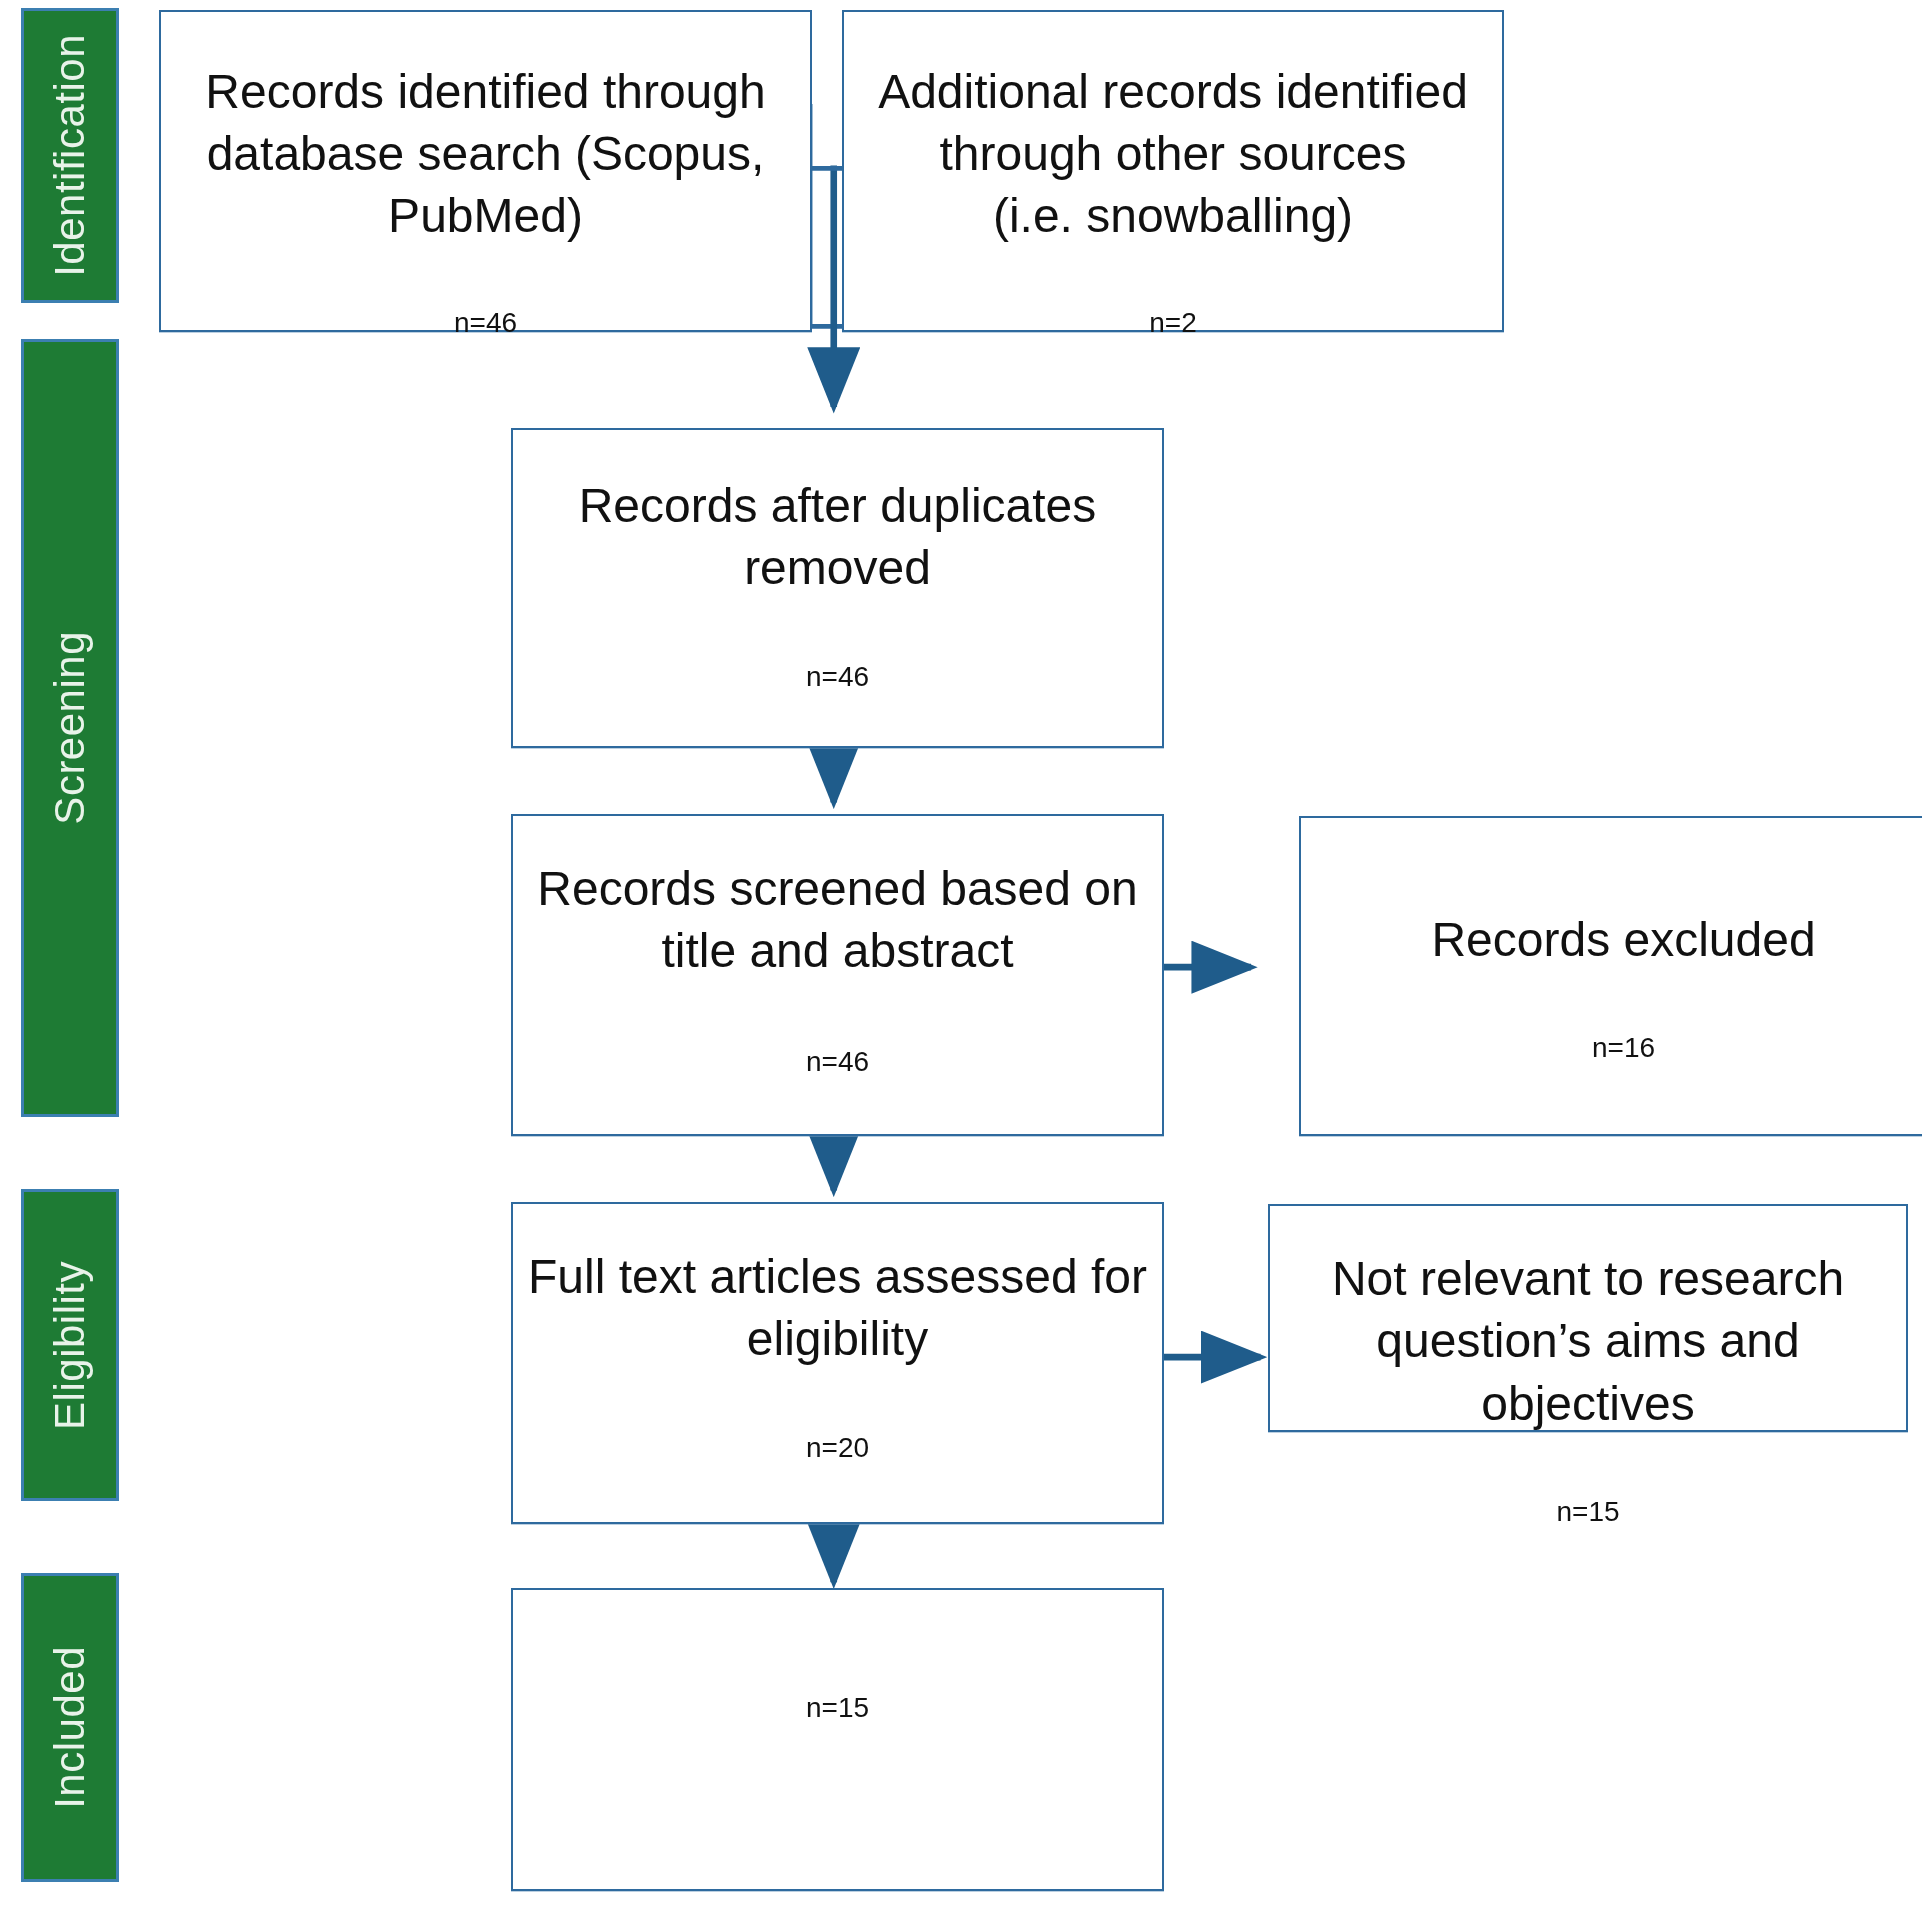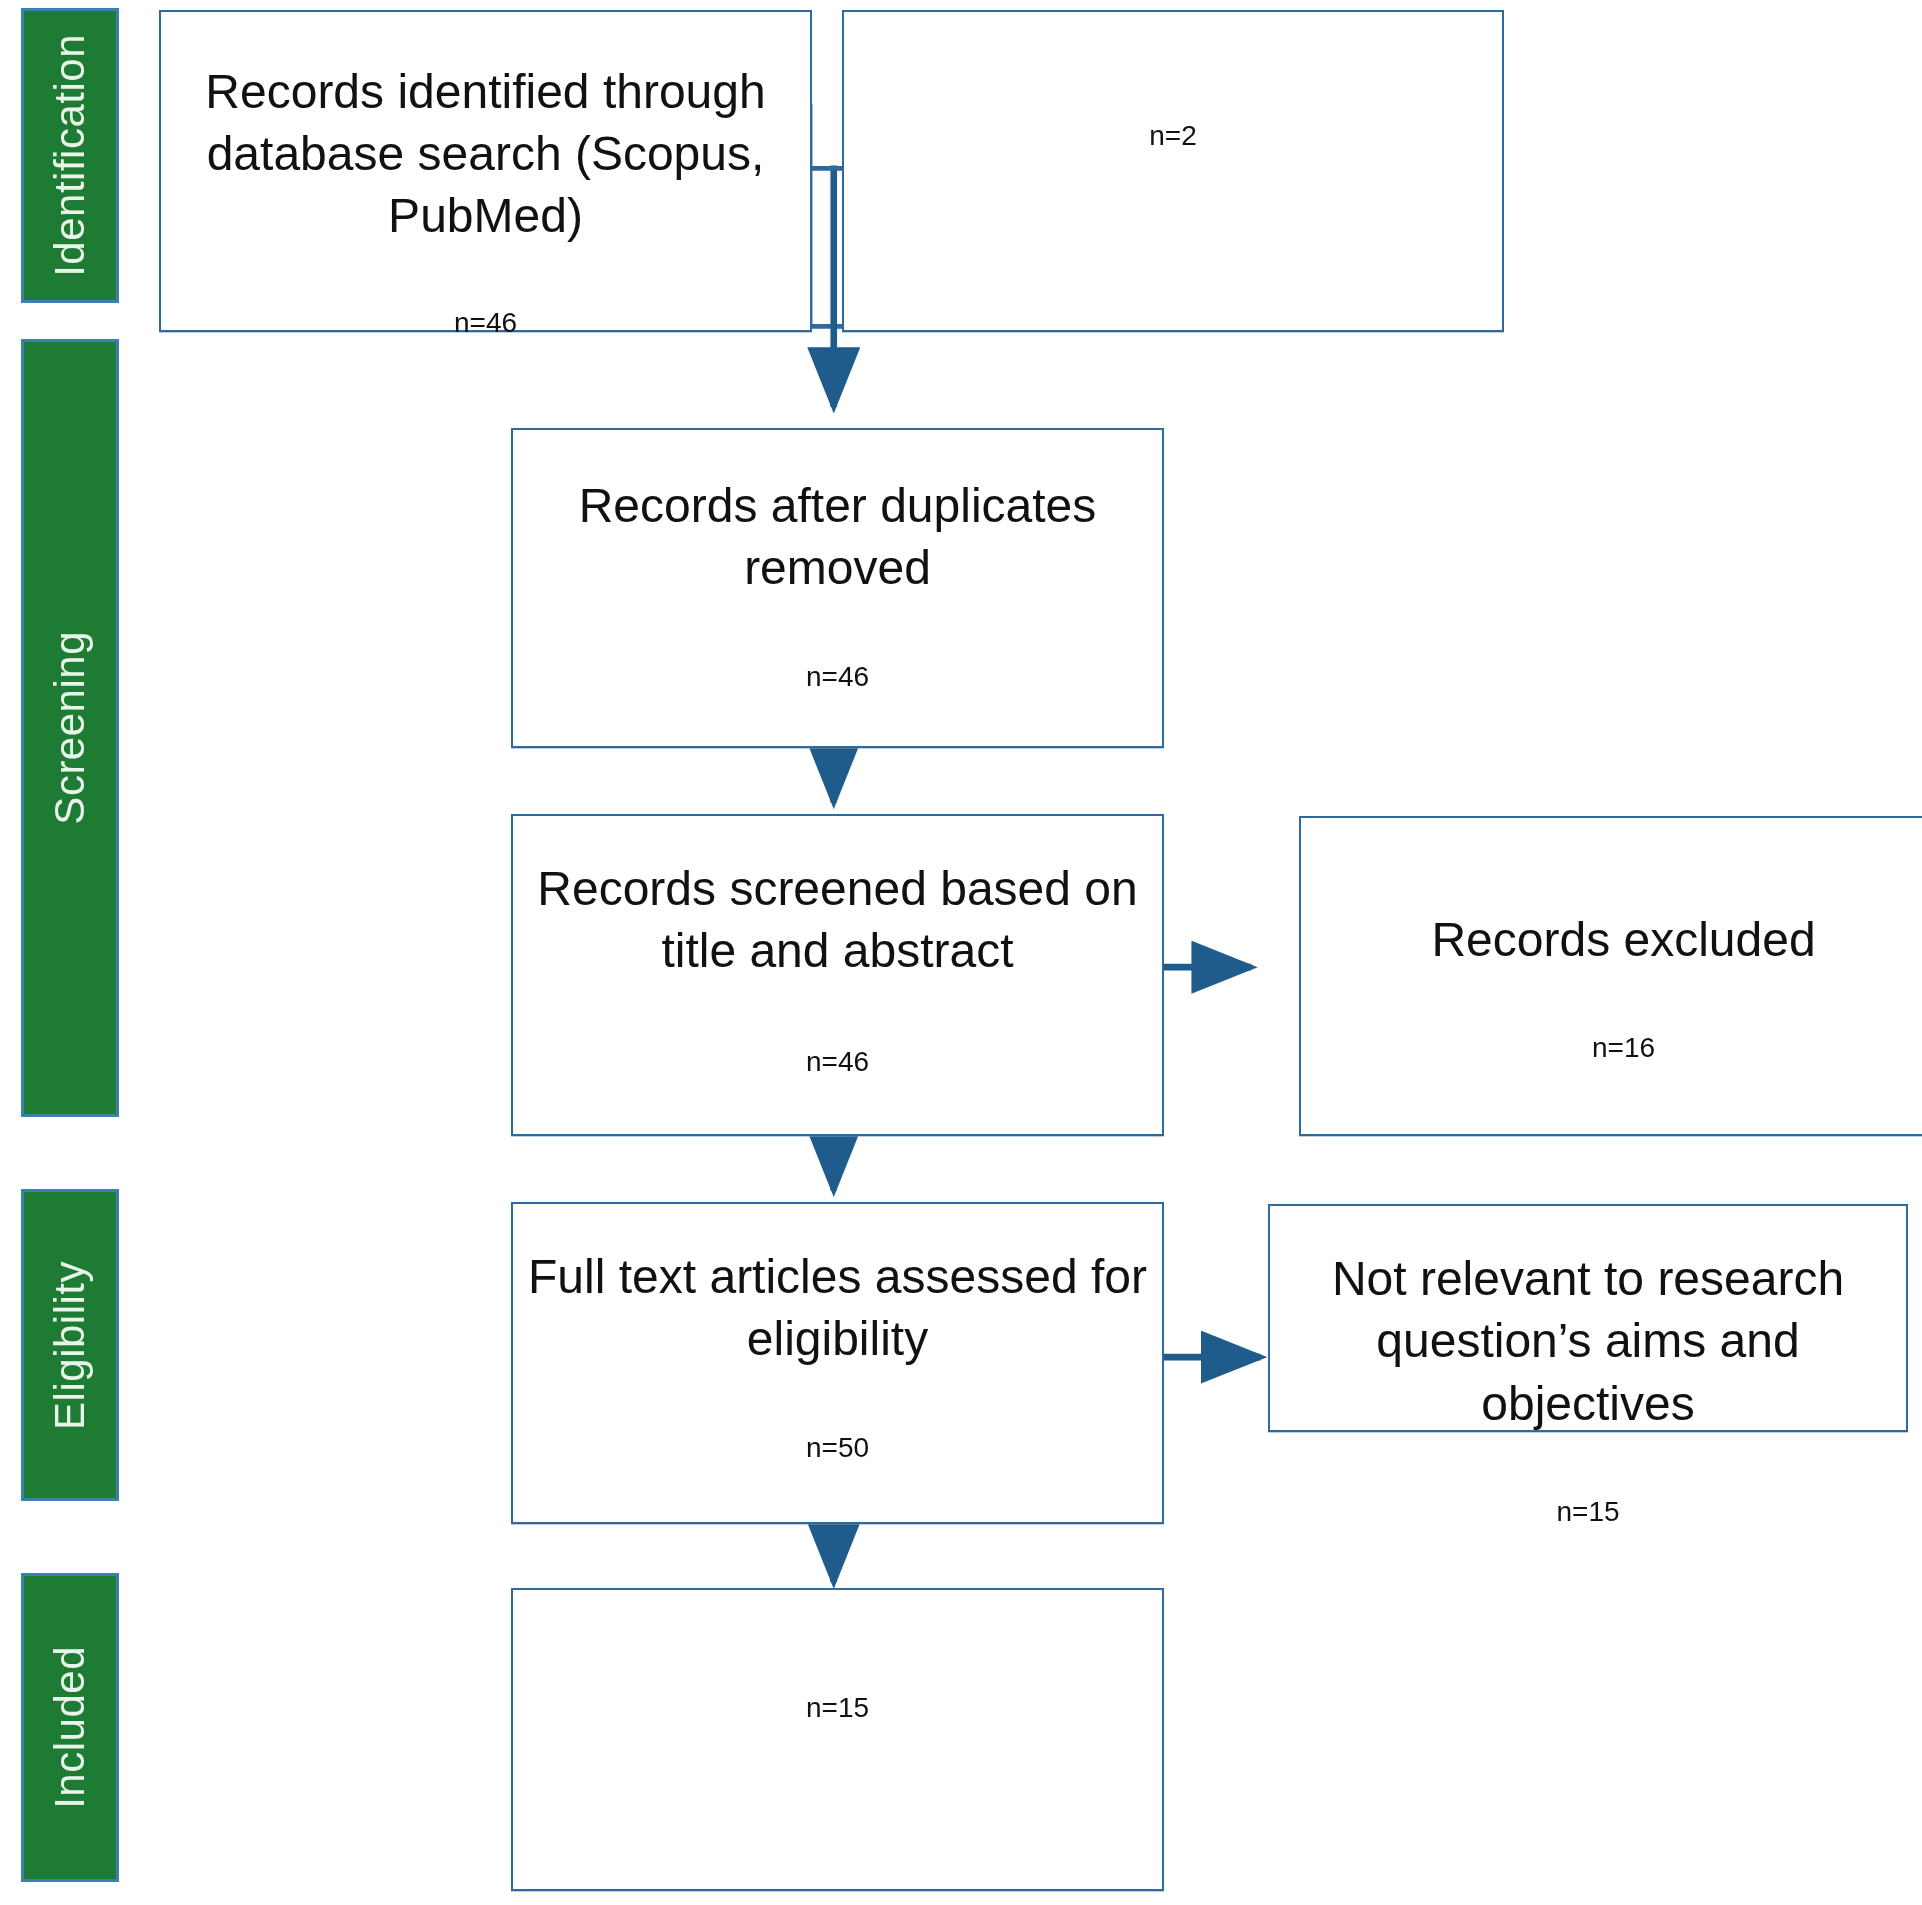--- a/index.html
+++ b/index.html
@@ -127,20 +127,23 @@
   </div>
 
   <div class="flow-box" style="left:159px; top:9.5px; width:653px; height:322px; padding-top:49px;">
     <div class="box-text">Records identified through
 database search (Scopus,
 PubMed)</div>
     <div class="box-count" style="margin-top:57px;">n=46</div>
   </div>
 
   <div class="flow-box" style="left:842px; top:9.5px; width:662px; height:322px; padding-top:49px;">
+    <div class="box-text">Additional records identified
+through other sources
+(i.e. snowballing)</div>
     <div class="box-count" style="margin-top:57px;">n=2</div>
   </div>
 
   <div class="flow-box" style="left:511px; top:428px; width:653px; height:320px; padding-top:45px;">
     <div class="box-text">Records after duplicates
 removed</div>
     <div class="box-count" style="margin-top:59px;">n=46</div>
   </div>
 
   <div class="flow-box" style="left:511px; top:814px; width:653px; height:322px; padding-top:42px;">
@@ -150,21 +153,21 @@
   </div>
 
   <div class="flow-box" style="left:1299px; top:816px; width:649px; height:320px; padding-top:91px;">
     <div class="box-text">Records excluded</div>
     <div class="box-count" style="margin-top:59px;">n=16</div>
   </div>
 
   <div class="flow-box" style="left:511px; top:1202px; width:653px; height:322px; padding-top:42px;">
     <div class="box-text">Full text articles assessed for
 eligibility</div>
-    <div class="box-count" style="margin-top:59px;">n=50</div>
+    <div class="box-count" style="margin-top:59px;">n=20</div>
   </div>
 
   <div class="flow-box" style="left:1268px; top:1204px; width:640px; height:228px; padding-top:42px;">
     <div class="box-text">Not relevant to research
 question’s aims and objectives</div>
     <div class="box-count" style="margin-top:59px;">n=15</div>
   </div>
 
   <div class="flow-box" style="left:511px; top:1588px; width:653px; height:303px; padding-top:45px;">
     <div class="box-count" style="margin-top:55px;">n=15</div>

